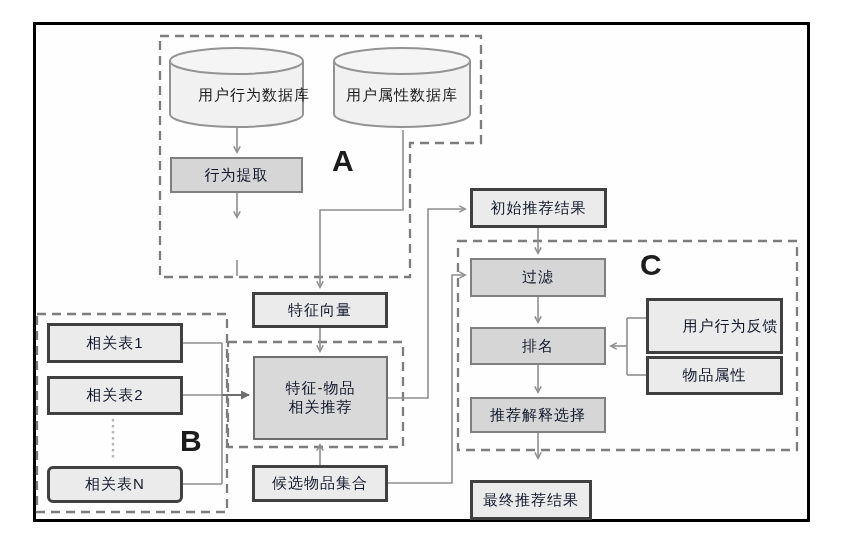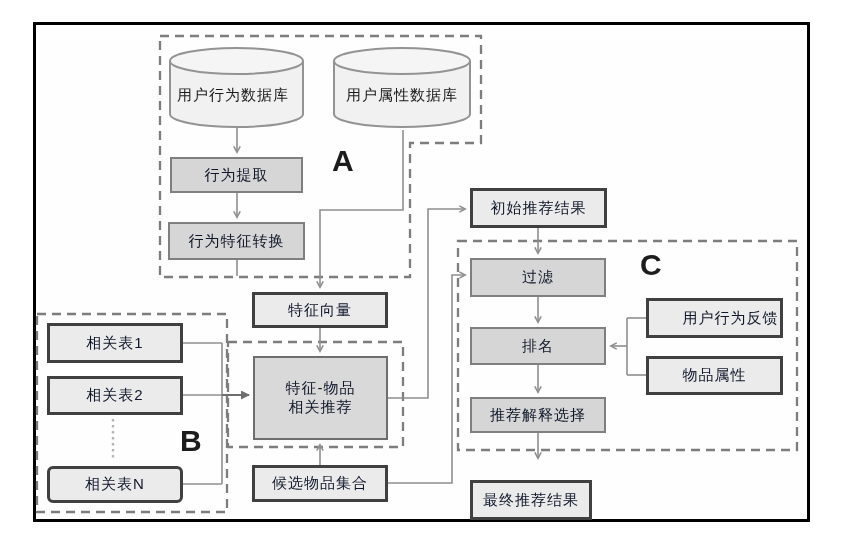--- a/index.html
+++ b/index.html
@@ -65,30 +65,29 @@
     <path d="M222,395 L249,395" fill="none" stroke="#6e6e6e" stroke-width="2" marker-end="url(#solidArrow)"></path>
 
     <g>
       <path d="M170,61 v53 a66.5,13 0 0 0 133,0 v-53" fill="#f1f1f1" stroke="#939393" stroke-width="2"></path>
       <ellipse cx="236.5" cy="61" rx="66.5" ry="13" fill="#f5f5f5" stroke="#939393" stroke-width="2"></ellipse>
       <path d="M334,61 v53 a68,13 0 0 0 136,0 v-53" fill="#f1f1f1" stroke="#939393" stroke-width="2"></path>
       <ellipse cx="402" cy="61" rx="68" ry="13" fill="#f5f5f5" stroke="#939393" stroke-width="2"></ellipse>
     </g>
   </svg>
 
-  <div class="cyl-label" style="left:168px;top:75px;width:130px;height:40px;">用户行为数据库</div>
+  <div class="cyl-label" style="left:189px;top:75px;width:130px;height:40px;">用户行为数据库</div>
   <div class="cyl-label" style="left:336px;top:75px;width:132px;height:40px;">用户属性数据库</div>
 
   <div class="group-label" style="left:332px;top:144px;">A</div>
   <div class="group-label" style="left:180px;top:424px;">B</div>
   <div class="group-label" style="left:640px;top:248px;">C</div>
 
   <div class="node process" style="left:170px;top:157px;width:133px;height:36px;">行为提取</div>
 
-  <div class="node process" style="left:168px;top:222px;width:137px;height:38px;">行为特征转换</div>
 
   <div class="node data" style="left:252px;top:292px;width:136px;height:36px;">特征向量</div>
 
   <div class="node core" style="left:253px;top:356px;width:135px;height:84px;flex-direction:column;">
     <span>特征-物品</span>
     <span>相关推荐</span>
   </div>
 
   <div class="node data" style="left:47px;top:323px;width:136px;height:40px;">相关表1</div>
   <div class="node data" style="left:47px;top:376px;width:136px;height:39px;">相关表2</div>
@@ -97,18 +96,18 @@
   <div class="node data" style="left:470px;top:188px;width:137px;height:40px;">初始推荐结果</div>
 
   <div class="node process" style="left:470px;top:258px;width:136px;height:39px;">过滤</div>
 
   <div class="node process" style="left:470px;top:327px;width:136px;height:38px;">排名</div>
 
   <div class="node process" style="left:470px;top:397px;width:136px;height:36px;">推荐解释选择</div>
 
   <div class="node data" style="left:470px;top:480px;width:122px;height:40px;">最终推荐结果</div>
 
-  <div class="node data" style="left:646px;top:298px;width:137px;height:40px;padding-left:32px;">用户行为反馈</div>
+  <div class="node data" style="left:646px;top:298px;width:137px;height:56px;padding-left:32px;">用户行为反馈</div>
 
   <div class="node data" style="left:646px;top:356px;width:137px;height:39px;">物品属性</div>
 
   <div class="node data" style="left:252px;top:465px;width:136px;height:37px;">候选物品集合</div>
 </div>
 
 </body></html>

